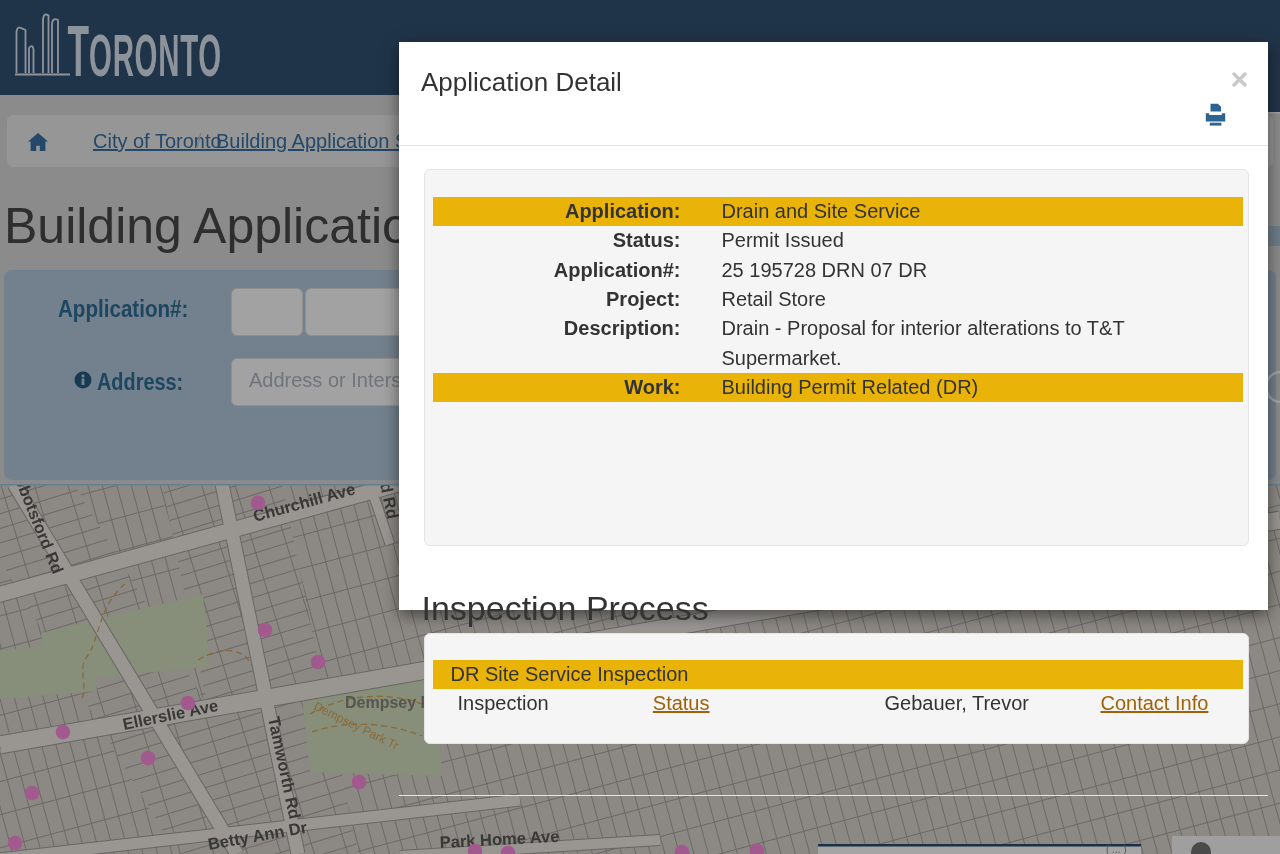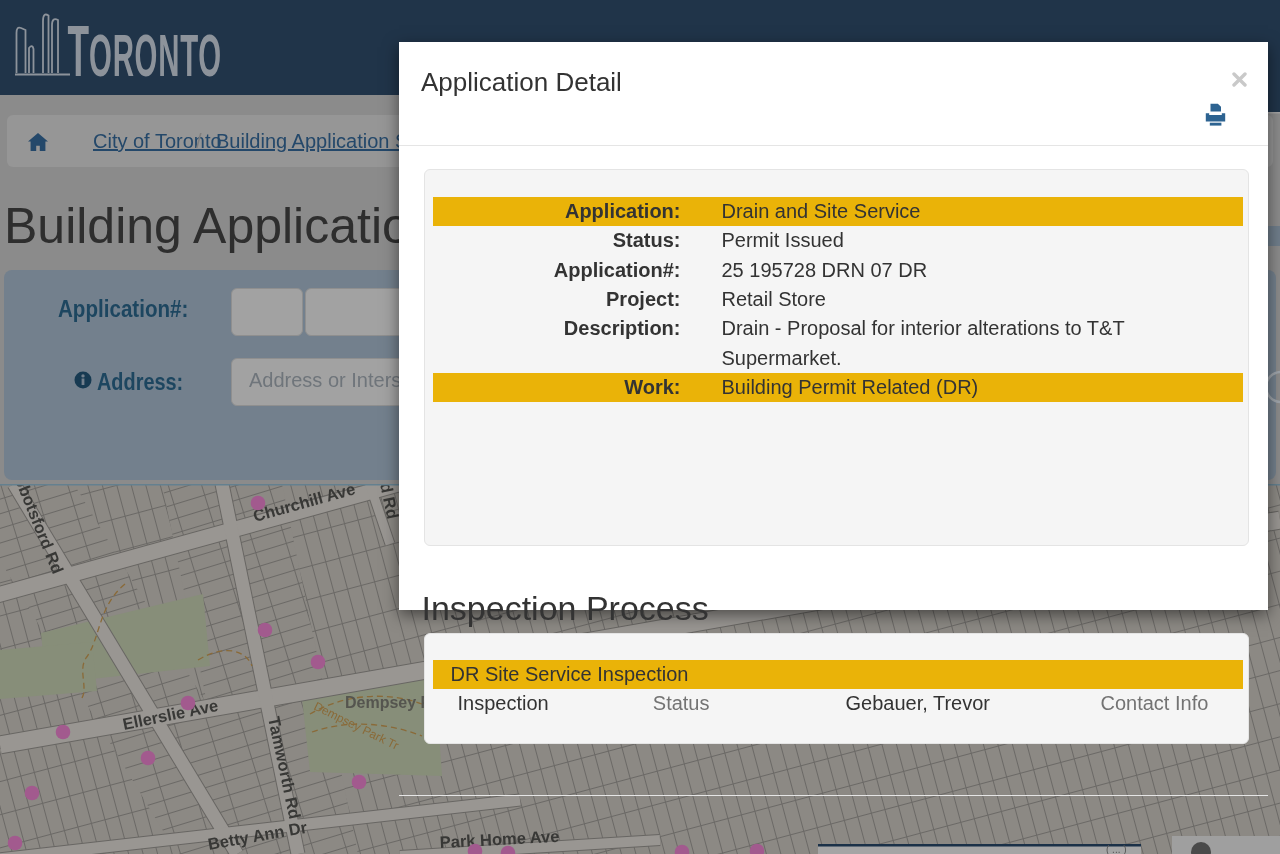--- a/index.html
+++ b/index.html
@@ -22,21 +22,21 @@
 .row{width:810px;}
 .stripe{background:#eab308;}
 .lb{display:inline-block;width:248px;text-align:right;font-weight:bold;vertical-align:top;}
 .vl{display:inline-block;margin-left:41px;vertical-align:top;}
 #insphead{position:absolute;left:22.5px;top:546.5px;font-size:34px;color:#333;}
 #panel2{position:absolute;left:24.5px;top:590.5px;width:823.5px;height:109.5px;background:#f5f5f5;border:1px solid #e4e4e4;border-radius:6px;}
 #tbl2{position:absolute;left:32.5px;top:617.3px;width:810px;font-size:20px;color:#333;}
 #t2h{height:28.3px;line-height:28.3px;font-weight:normal;padding-left:18px;}
 #t2r{height:29.3px;line-height:29.3px;position:relative;}
 .t2c{position:absolute;top:0;}
-a.mlink{color:#737373;margin-top:44px;}
+a.mlink{color:#a16207;text-decoration:underline;margin-top:44px;}
 #mfoot{position:absolute;left:0px;top:753px;width:869px;height:1px;background:#e5e5e5;}
 </style>
 </head>
 <body>
 <div id="hdr">
   <svg width="260" height="95" viewBox="0 0 260 95">
     <g stroke="#8d939b" fill="none" stroke-width="1.8">
       <path d="M16.5 73 L16.5 33 Q16.5 26 21 28 L25.5 30 L25.5 73"></path>
       <path d="M29 73 L29 48 Q32.5 44 33.5 49 L33.5 73"></path>
       <path d="M43 73 L43 21 Q43 12 48.5 15.5 L48.5 73"></path>
@@ -214,19 +214,19 @@
       <div class="row stripe"><span class="lb">Work:</span><span class="vl">Building Permit Related (DR)</span></div>
     </div>
   </div>
   <div id="insphead">Inspection Process</div>
   <div id="panel2">
     <div id="tbl2" style="left:8px;top:26.8px;position:absolute;">
       <div id="t2h" class="stripe">DR Site Service Inspection</div>
       <div id="t2r">
         <span class="t2c" style="left:13px;margin-left:12px;">Inspection</span>
         <span class="t2c" style="left:220.3px;"><a class="mlink">Status</a></span>
-        <span class="t2c" style="left:413px;text-align:right;">Gebauer, Trevor</span>
+        <span class="t2c" style="left:452px;text-align:right;">Gebauer, Trevor</span>
         <span class="t2c" style="left:668px;"><a class="mlink">Contact Info</a></span>
       </div>
     </div>
   </div>
   <div id="mfoot"></div>
 </div>
 
 </body></html>

